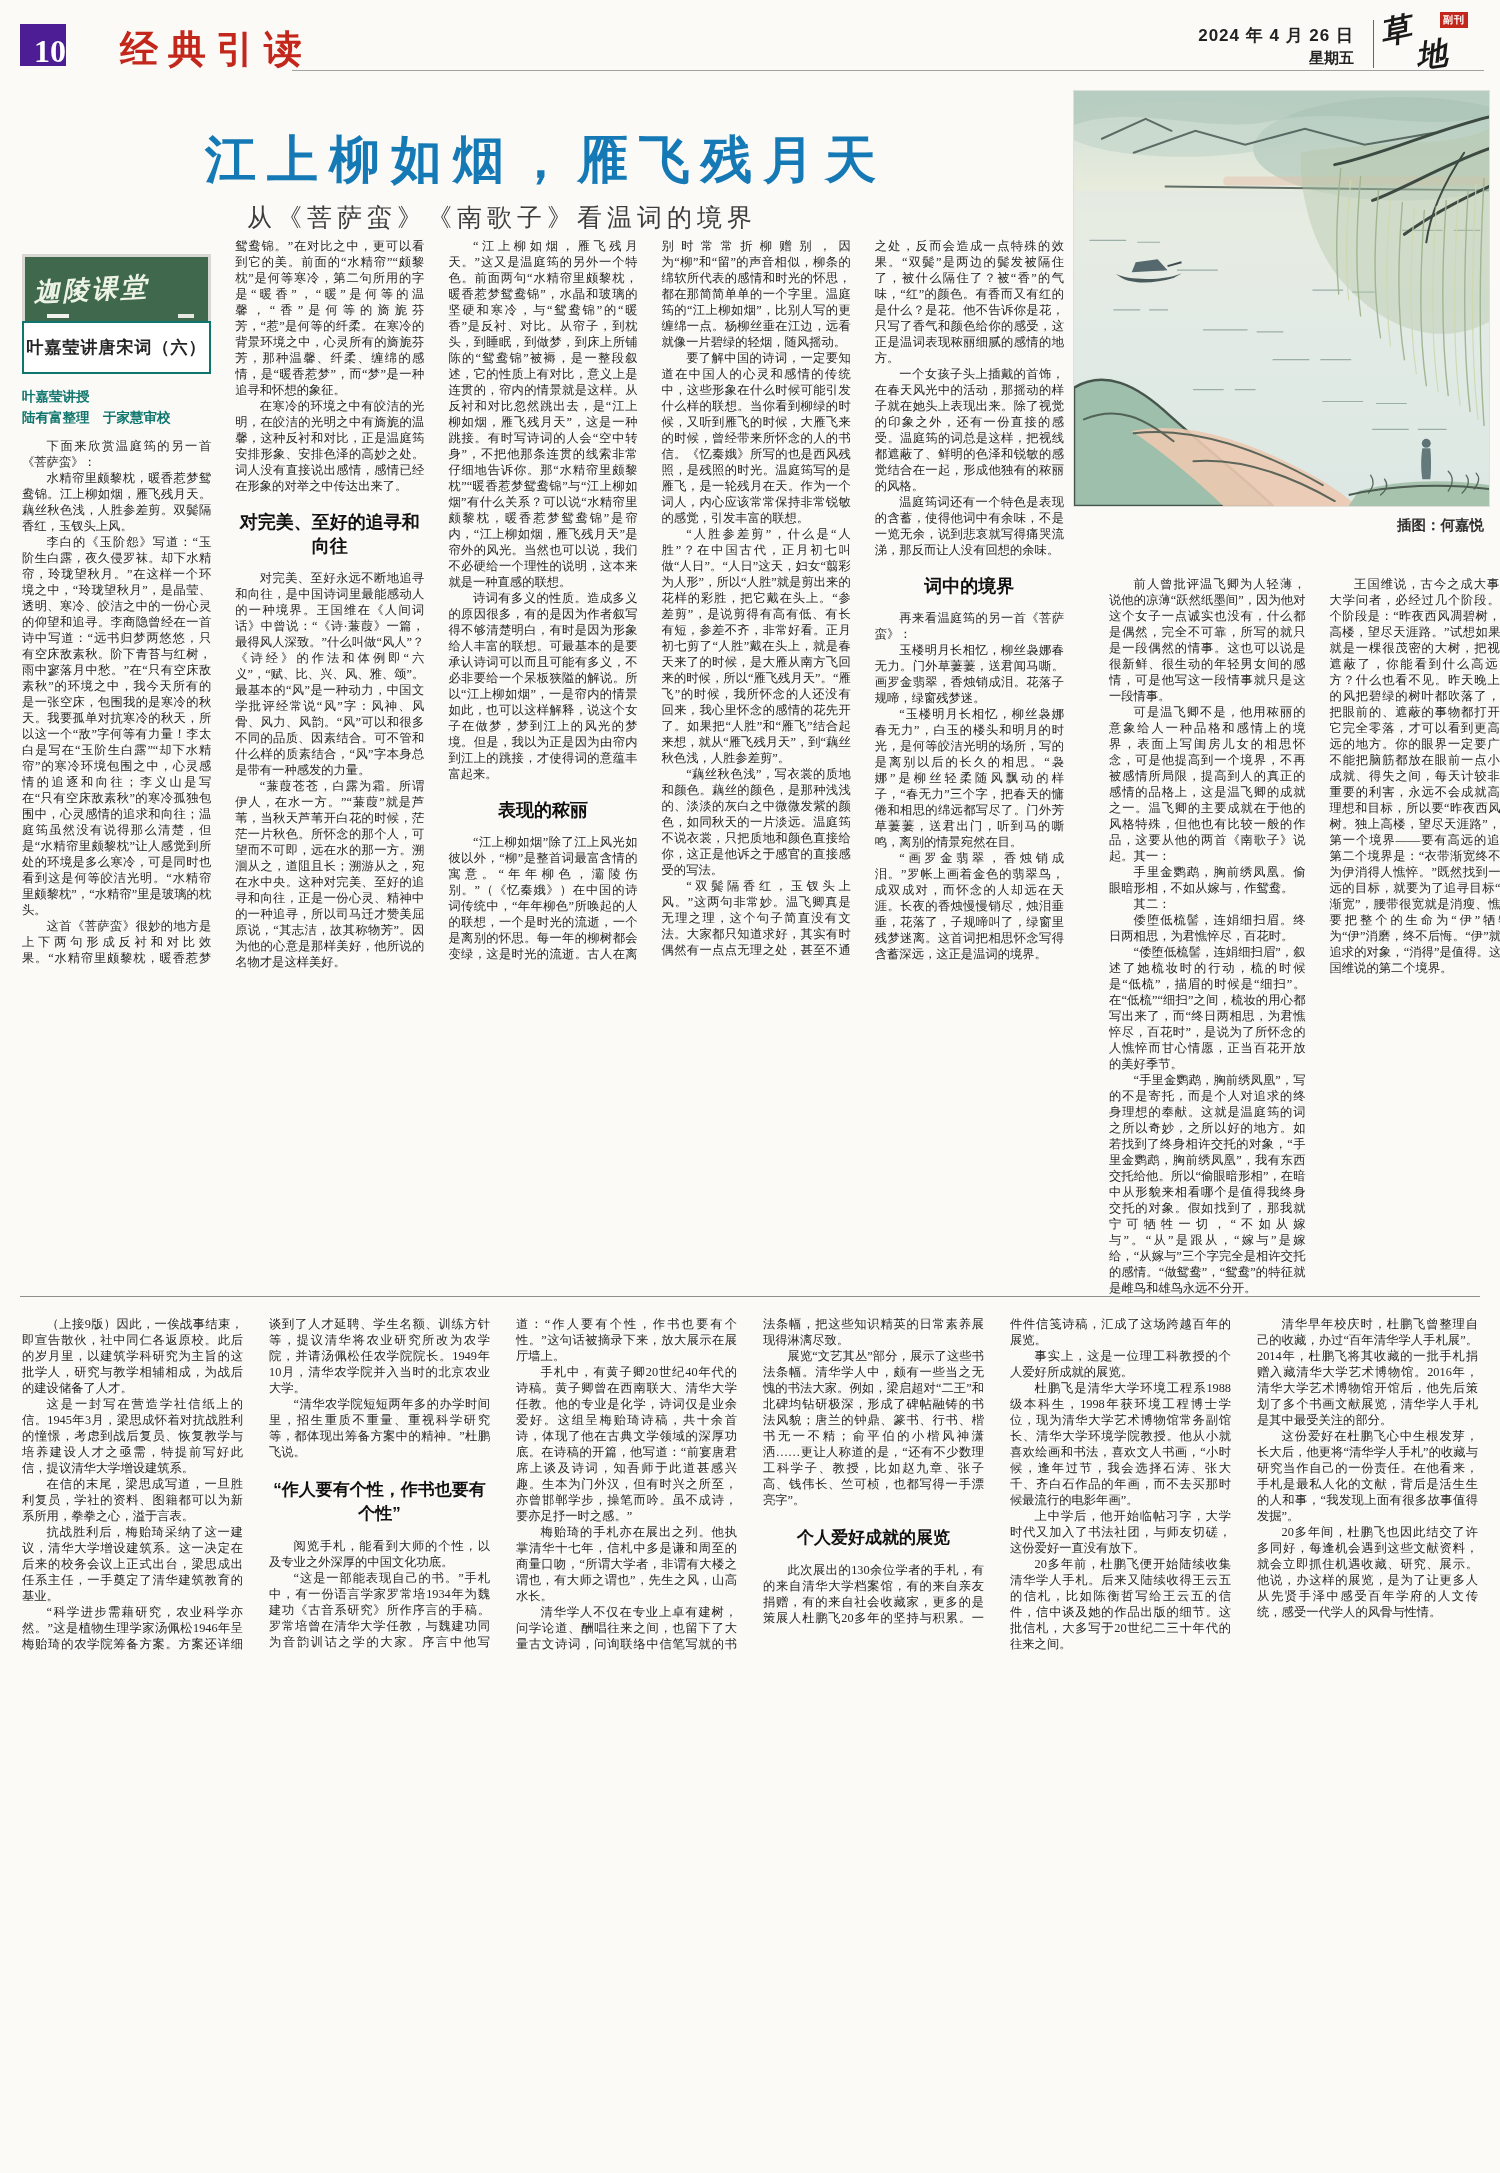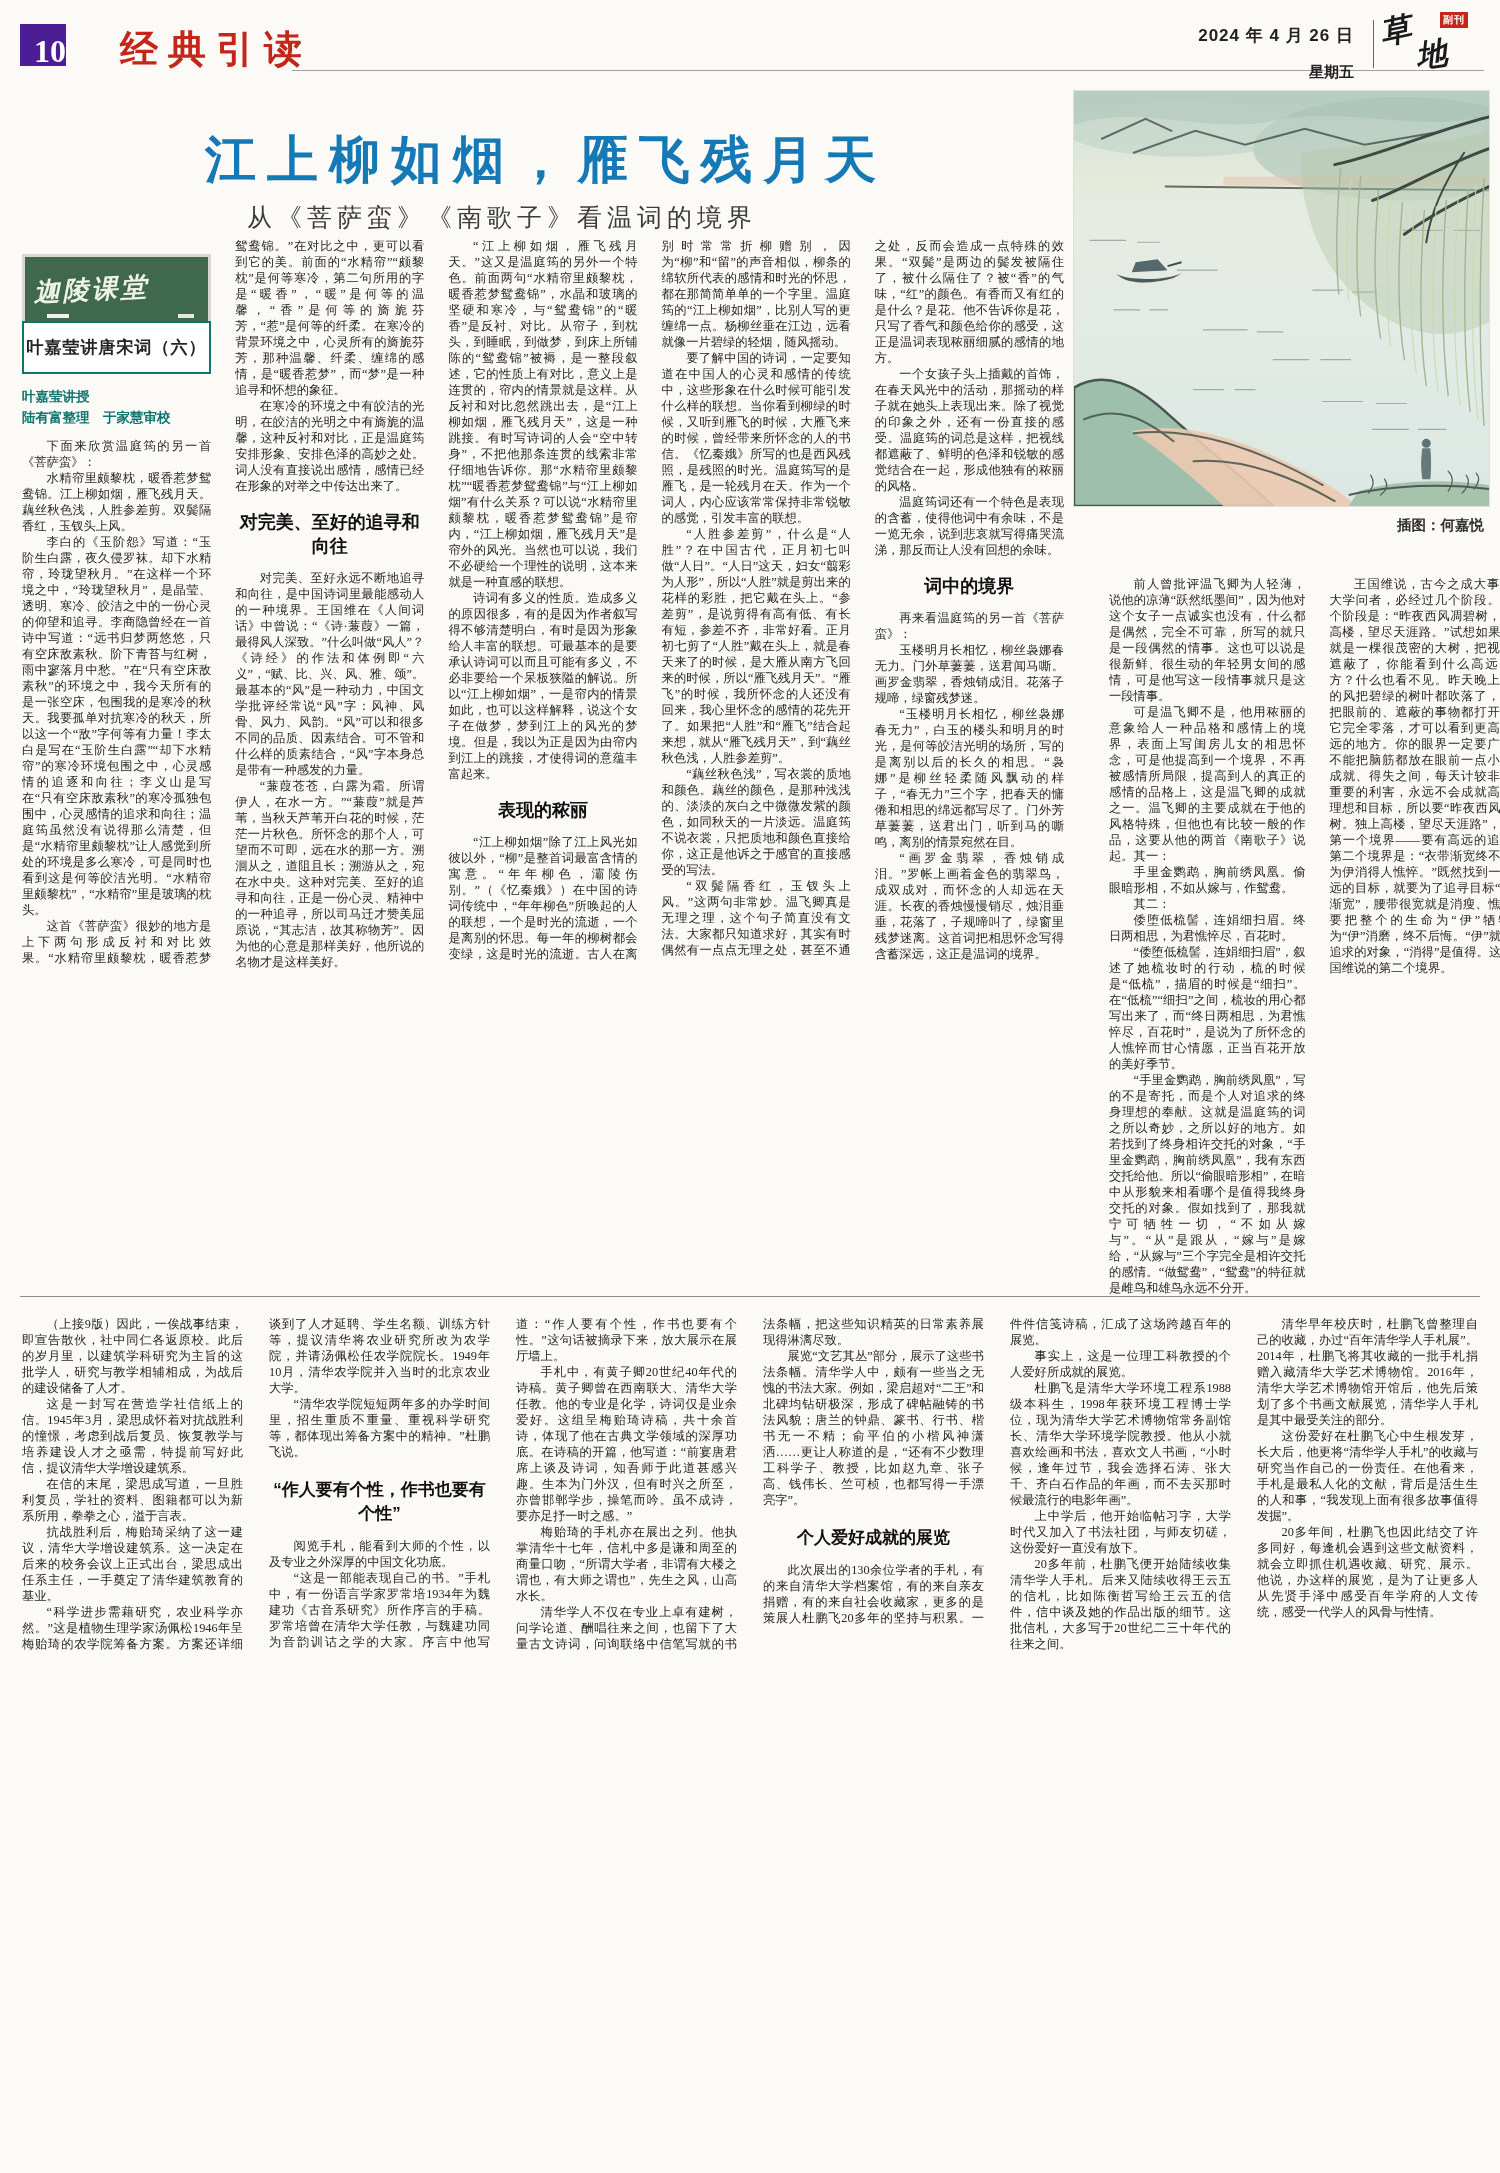--- a/index.html
+++ b/index.html
@@ -17,21 +17,21 @@
   .section-name{
     position:absolute;left:84px;top:24px;font-size:38px;font-weight:bold;
     color:#c3271b;letter-spacing:10px;font-family:"Liberation Serif",serif;margin-left:36px;
   }
   .hdr-rule{position:absolute;top:70px;left:292px;width:1192px;height:1px;background:#a2a29e;}
   .date-block{
     position:absolute;right:146px;top:24px;text-align:right;
     font-family:"Liberation Sans","DejaVu Sans",sans-serif;font-weight:bold;color:#222;
   }
   .date-block .d1{font-size:17px;letter-spacing:1px;}
-  .date-block .d2{font-size:15px;margin-top:16px;}
+  .date-block .d2{font-size:15px;margin-top:2px;}
   .hdr-vline{position:absolute;right:126px;top:20px;width:1px;height:48px;background:#666;}
   .masthead{position:absolute;right:30px;top:8px;width:92px;height:64px;font-family:"DejaVu Serif",serif;}
   .masthead .mc1{position:absolute;left:2px;top:2px;font-size:31px;font-style:italic;font-weight:bold;transform:rotate(-12deg);color:#1a1a1a;}
   .masthead .mc2{position:absolute;left:38px;top:26px;font-size:31px;font-style:italic;font-weight:bold;transform:rotate(-8deg);color:#1a1a1a;}
   .fk-tag{position:absolute;right:2px;top:4px;background:#c3271b;color:#fff;font-size:10px;line-height:12px;padding:2px 3px;font-family:"Liberation Sans",sans-serif;font-weight:bold;letter-spacing:1px;}
   
   .headline{
     position:absolute;left:30px;top:92px;width:1032px;text-align:center;
     font-size:51px;font-weight:bold;color:#1579b5;letter-spacing:11px;
     font-family:"Liberation Serif","DejaVu Serif",serif;white-space:nowrap;

